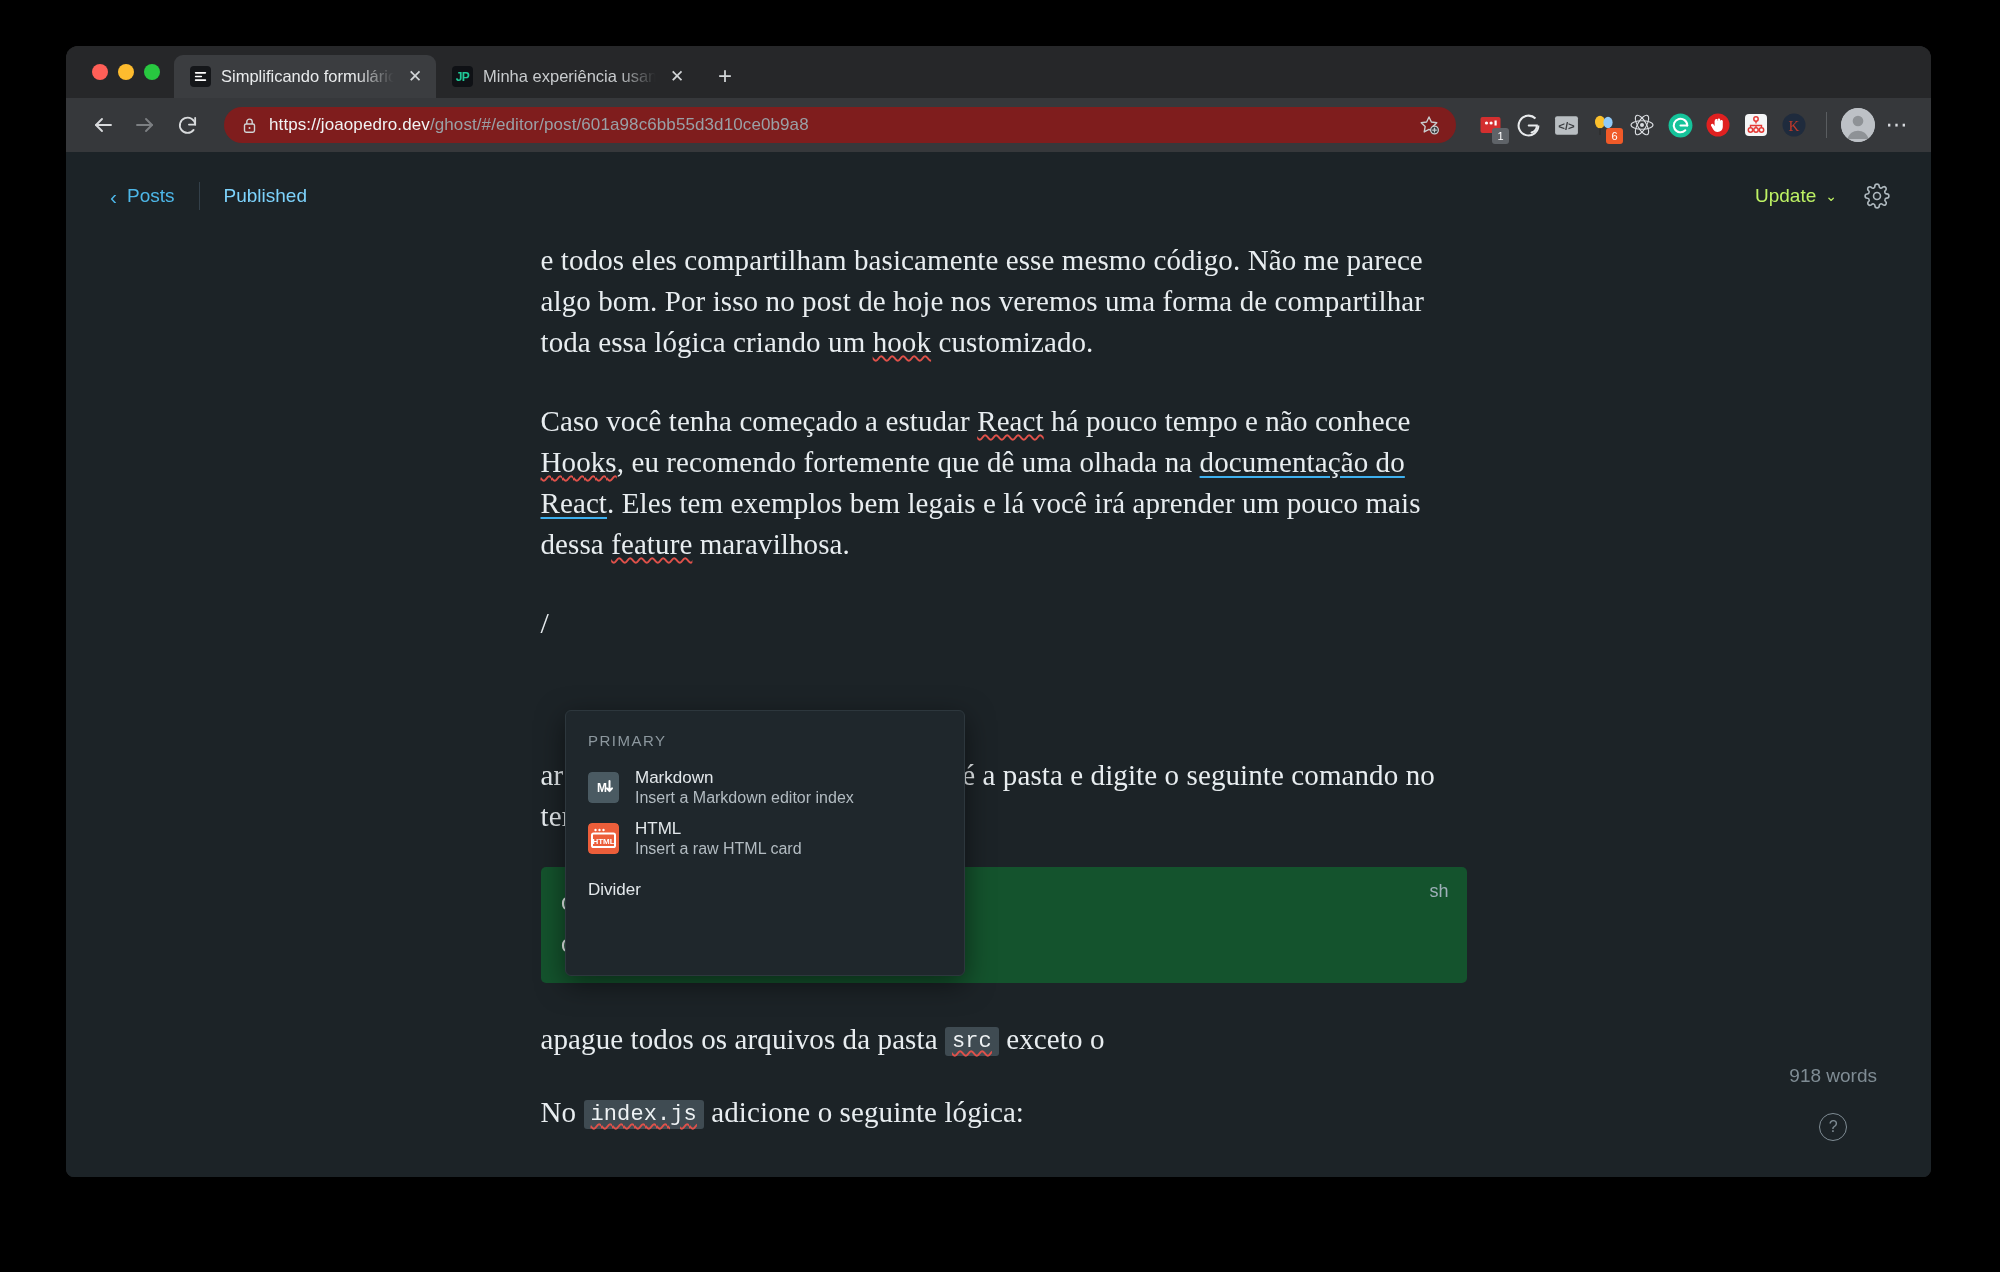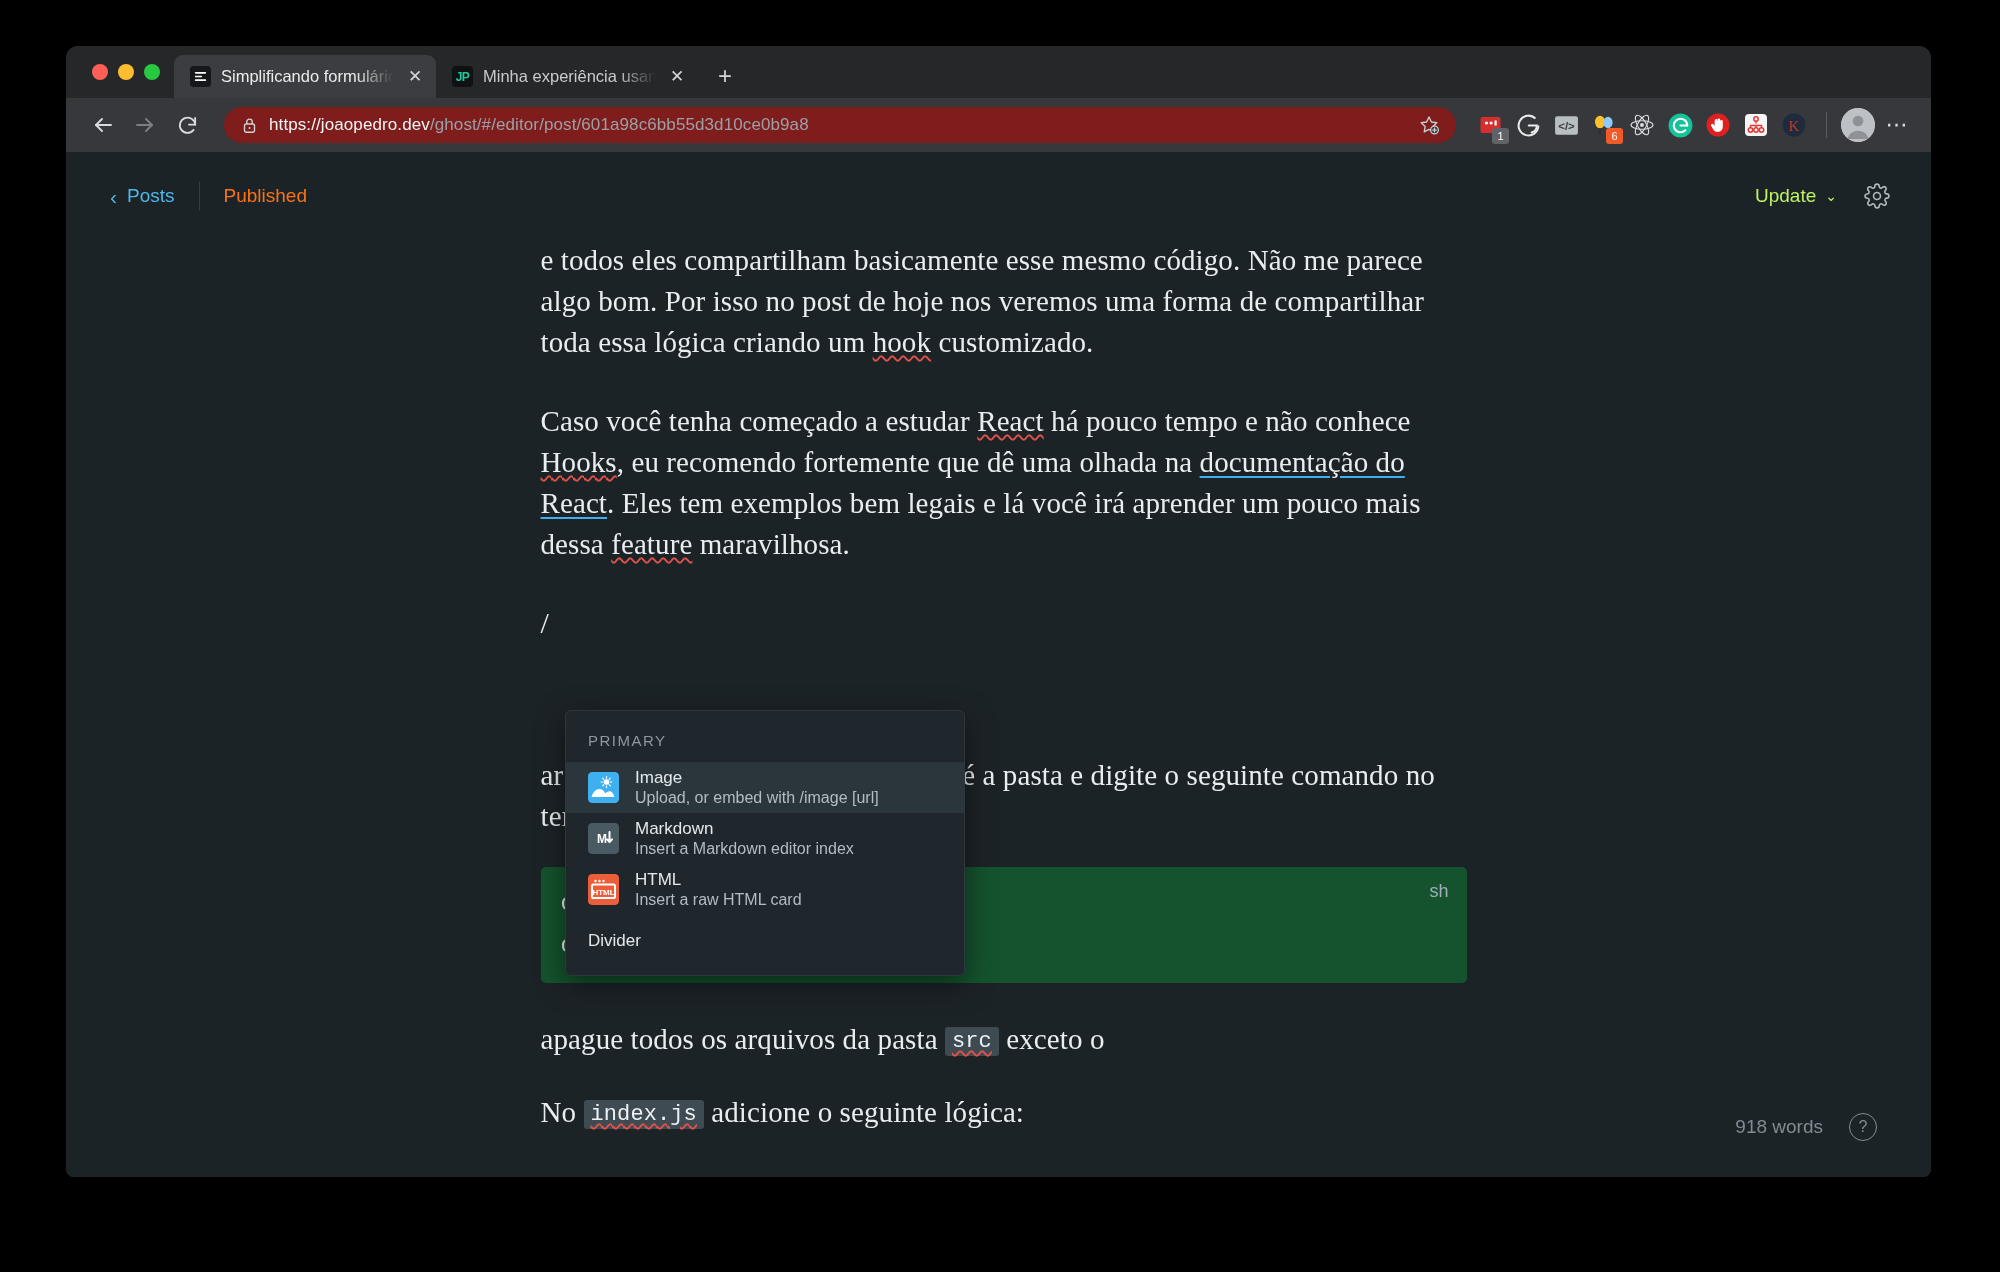--- a/index.html
+++ b/index.html
@@ -176,21 +176,21 @@
   .hdr-left { display: flex; align-items: center; gap: 0; }
   .back-link {
     display: flex; align-items: center; gap: 10px;
     color: #4db7e8;
     font-size: 19px;
     padding-right: 24px;
   }
   .chev-left { font-size: 21px; line-height: 1; font-weight: 300; }
   .hdr-divider { width: 1px; height: 28px; background: #33404a; }
   .status-text {
-    color: #f97316;
+    color: #7dd3fc;
     font-size: 19px;
     padding-left: 24px;
   }
   .hdr-right {
     margin-left: auto;
     display: flex; align-items: center; gap: 26px;
   }
   .update-btn {
     display: flex; align-items: center; gap: 9px;
     color: #bef264; font-size: 19px;
@@ -309,20 +309,21 @@
   .cm-title { font-size: 17px; color: #e3e8eb; line-height: 21px; }
   .cm-sub { font-size: 16px; color: #b3bcc2; line-height: 20px; }
 
   
   .ed-footer {
     position: absolute;
     right: 54px; bottom: 36px;
     display: flex; align-items: center; gap: 26px;
     color: #7f8c94;
     font-size: 19px;
+    flex-direction: column;
   }
   .helpbtn {
     width: 28px; height: 28px;
     border: 1.6px solid #7f8c94;
     border-radius: 50%;
     display: flex; align-items: center; justify-content: center;
     font-size: 16px; color: #7f8c94;
   }
 </style>
 </head>
@@ -526,34 +527,20 @@
         <p class="para tight"><span>apague todos os arquivos da pasta </span><code class="inline sp-err">src</code><span> exceto o</span></p>
 
         <p class="para"><span>No </span><code class="inline sp-err">index.js</code><span> adicione o seguinte lógica:</span></p>
       </div>
     </div>
 
     <div class="cardmenu">
       <div class="cm-header">PRIMARY</div>
       <div class="cm-list">
 
-        <div class="cm-item selected">
-          <span class="cm-ico">
-            <svg width="31" height="31" viewBox="0 0 31 31">
-              <rect width="31" height="31" rx="4" fill="#3eb0ef"></rect>
-              <circle cx="18.5" cy="10" r="2.8" fill="#fff"></circle>
-              <path d="M18.5 4.6v1.6M18.5 13.8v1.6M13.1 10h1.6M22.3 10h1.6M14.7 6.2l1.1 1.1M21.2 12.7l1.1 1.1M22.3 6.2l-1.1 1.1M15.8 12.7l-1.1 1.1" stroke="#fff" stroke-width="1.2" stroke-linecap="round"></path>
-              <path d="M3.5 25c1.6-5.3 4.6-8 7.7-8s5 2 6.2 4.6c1-1.4 2.4-2.3 4-2.3 2.2 0 4.1 1.8 5.1 5.7z" fill="#fff"></path>
-            </svg>
-          </span>
-          <span class="cm-txt">
-            <span class="cm-title" style="display:block">Image</span>
-            <span class="cm-sub" style="display:block">Upload, or embed with /image [url]</span>
-          </span>
-        </div>
 
         <div class="cm-item">
           <span class="cm-ico">
             <svg width="31" height="31" viewBox="0 0 31 31">
               <rect width="31" height="31" rx="4" fill="#4a5a62"></rect>
               <text x="9" y="20" font-size="12" font-family="Liberation Sans, sans-serif" font-weight="bold" fill="#fff">M</text>
               <path d="M21.5 9v10M19 16.3l2.5 2.8 2.5-2.8" stroke="#fff" stroke-width="2" fill="none" stroke-linecap="round" stroke-linejoin="round"></path>
             </svg>
           </span>
           <span class="cm-txt">

